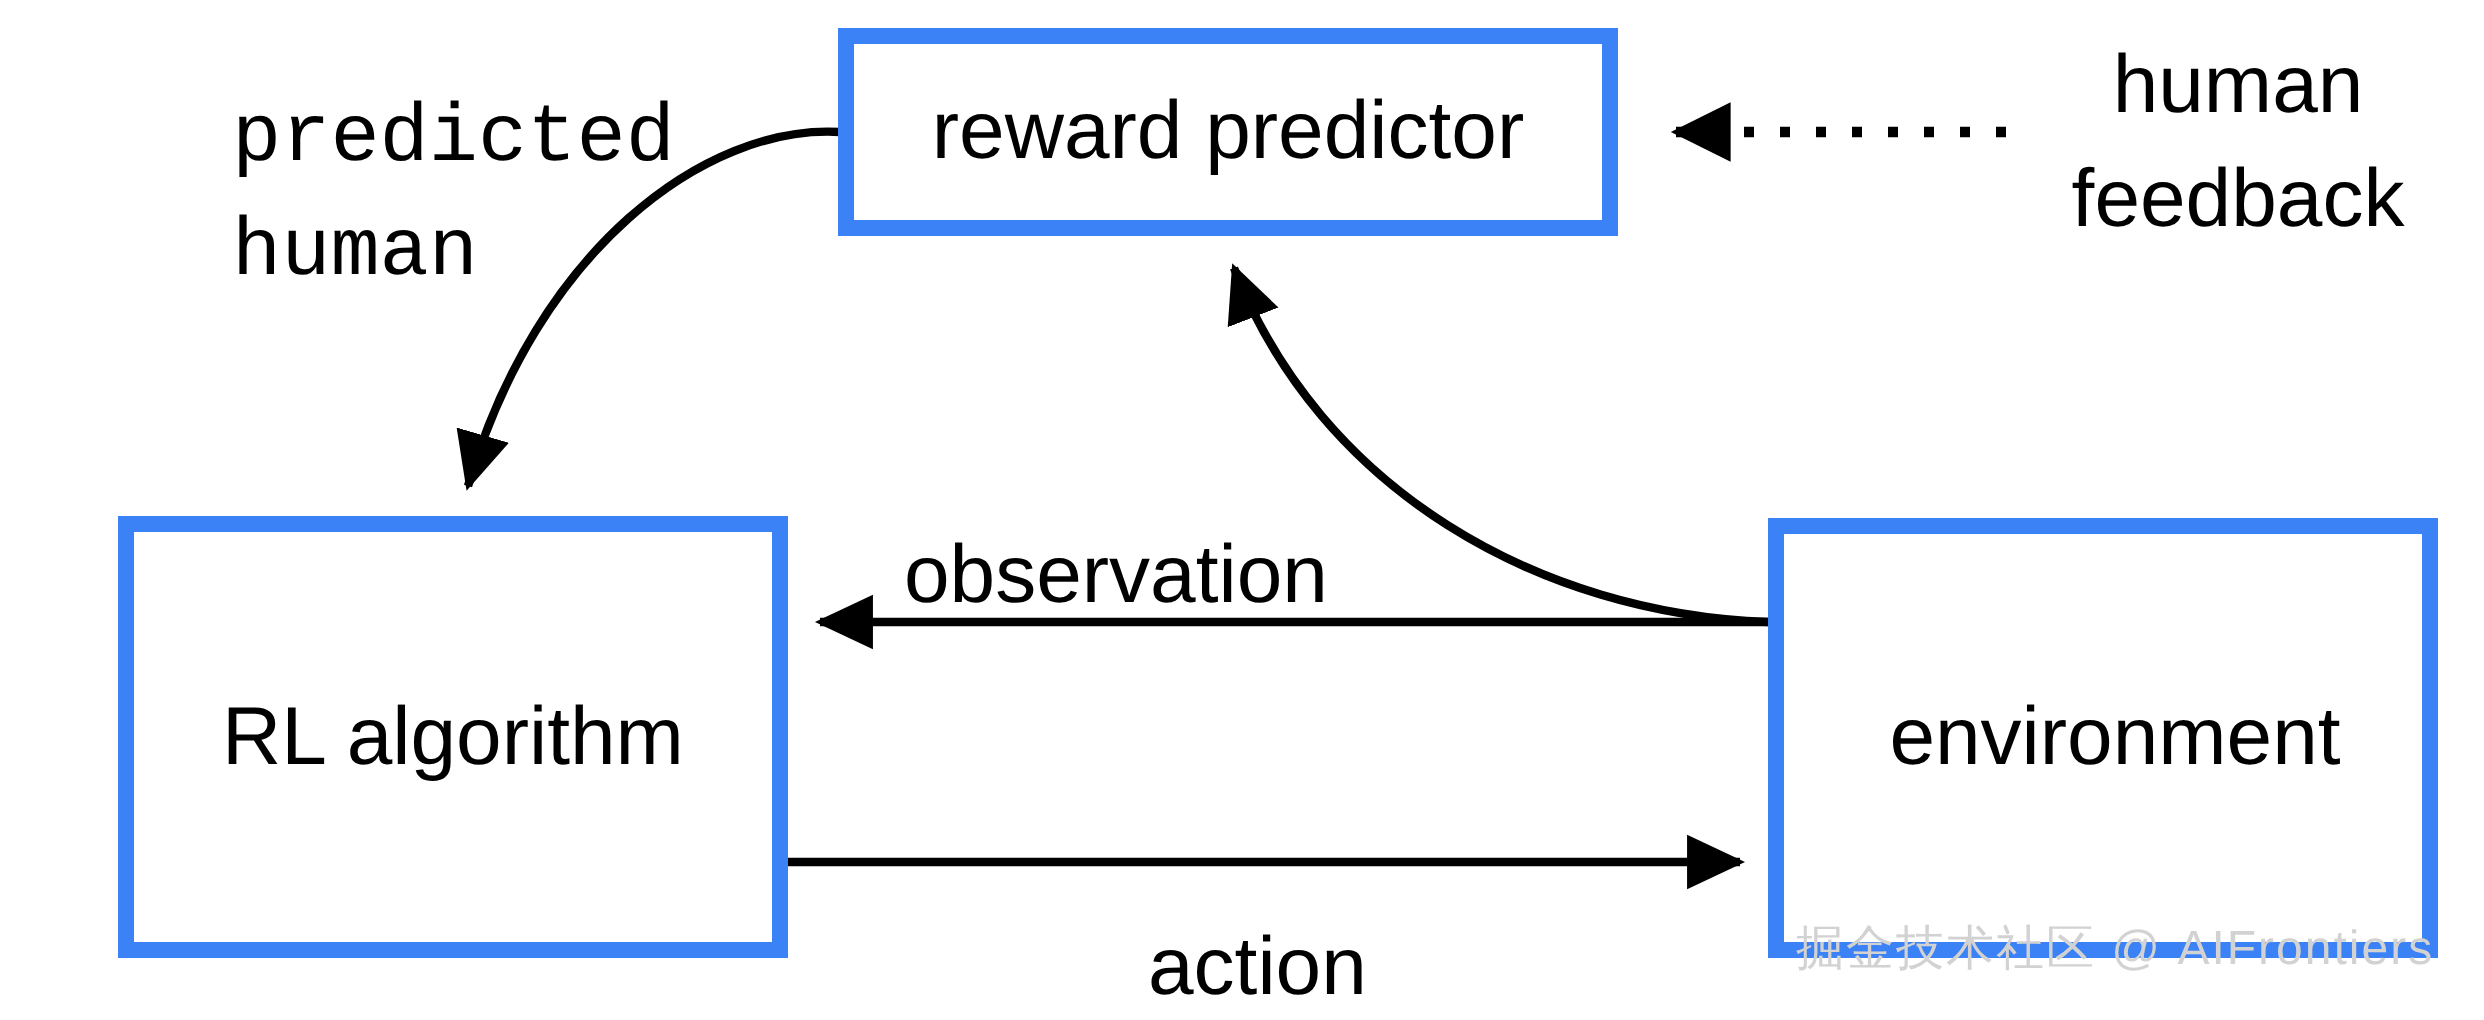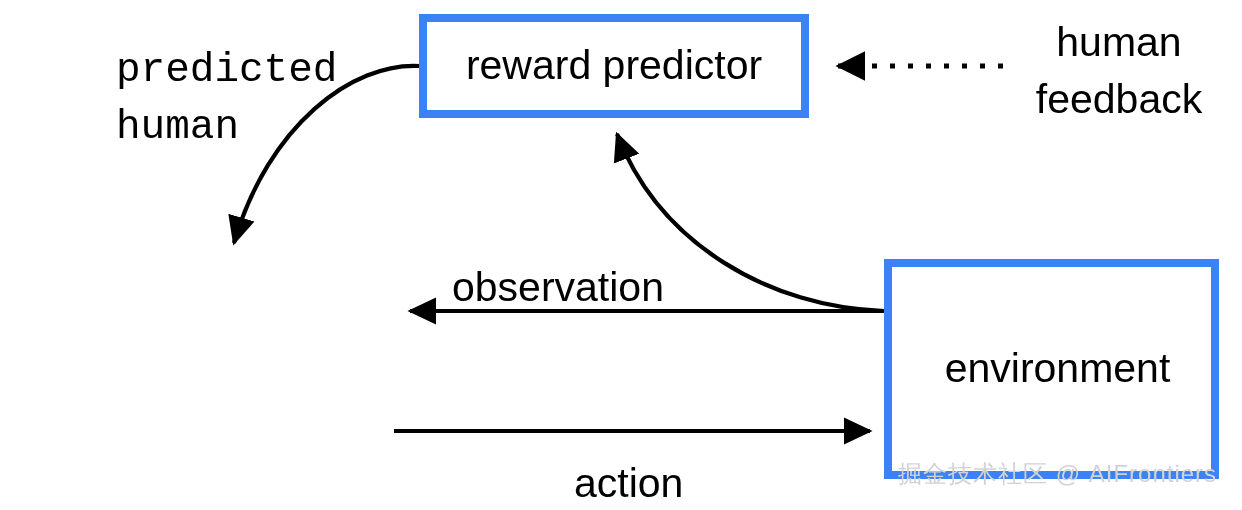--- a/index.html
+++ b/index.html
@@ -123,20 +123,23 @@
 
     <path d="M 884 311 C 770 307, 660 245, 617 134" fill="none" stroke="#000000" stroke-width="4.2" marker-end="url(#arrow-solid)"></path>
 
     <path d="M 394 431 L 870 431" fill="none" stroke="#000000" stroke-width="4.2" marker-end="url(#arrow-solid)"></path>
   </svg>
 
   <div class="node-box" id="box-reward-predictor">
     <span class="node-label">reward predictor</span>
   </div>
 
+  <div class="node-box" id="box-rl-algorithm">
+    <span class="node-label">RL algorithm</span>
+  </div>
 
   <div class="node-box" id="box-environment">
     <span class="node-label">environment</span>
   </div>
 
   <div class="edge-label" id="label-predicted-reward">
     <div>predicted</div>
     <div>human</div>
   </div>
 

